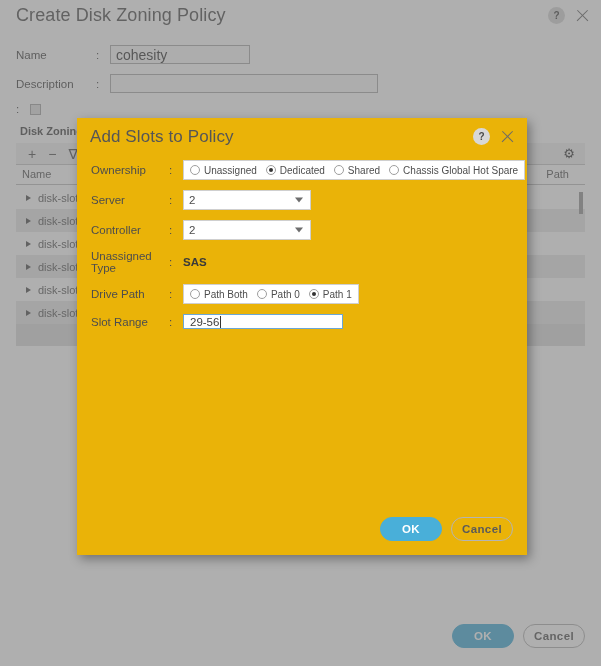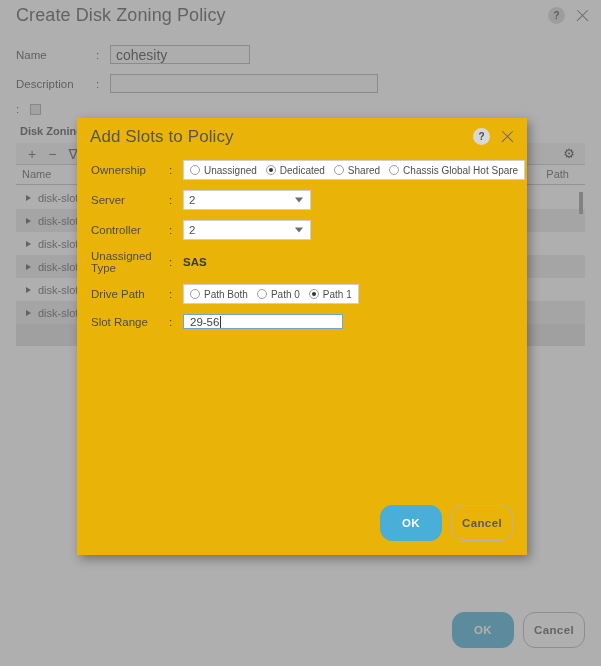--- a/index.html
+++ b/index.html
@@ -180,21 +180,21 @@
 
   
   .bg-footer {
     position: absolute;
     right: 16px;
     bottom: 18px;
     display: flex;
     gap: 9px;
   }
   .btn {
-    height: 36px;
+    height: 24px;
     min-width: 62px;
     border-radius: 12px;
     font-size: 11.5px;
     font-weight: bold;
     letter-spacing: .4px;
     display: flex;
     align-items: center;
     justify-content: center;
     cursor: pointer;
     border: 1px solid transparent;

